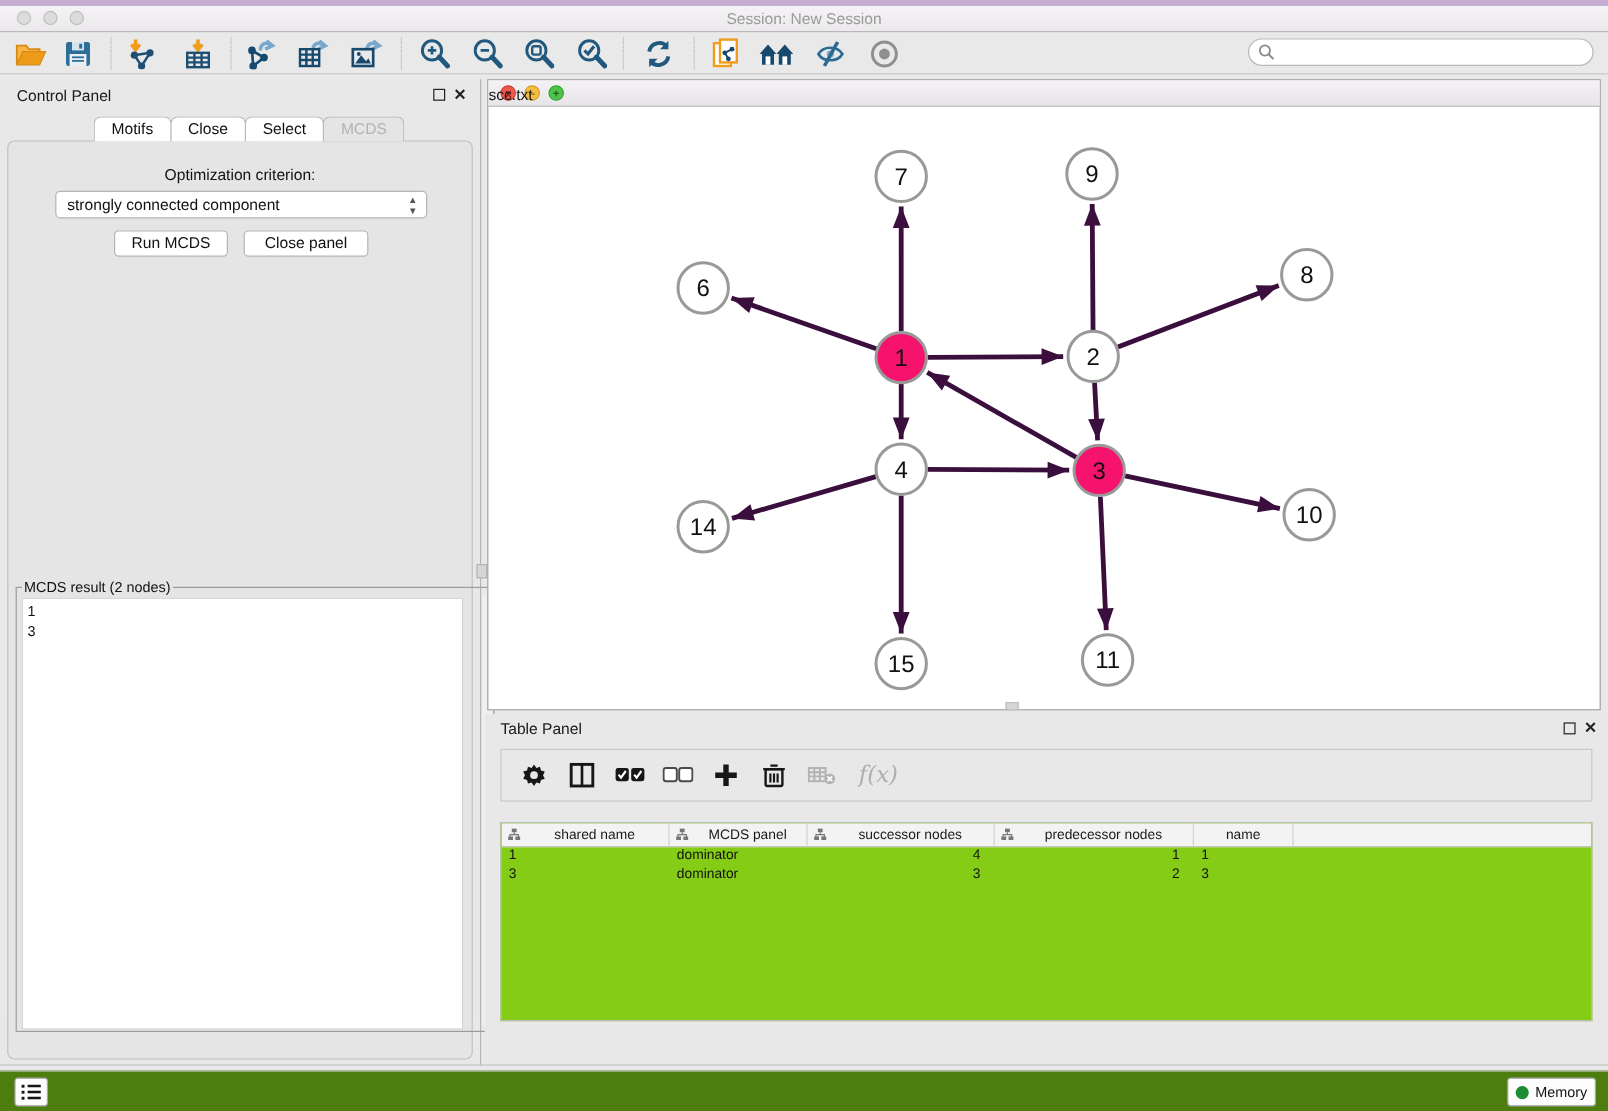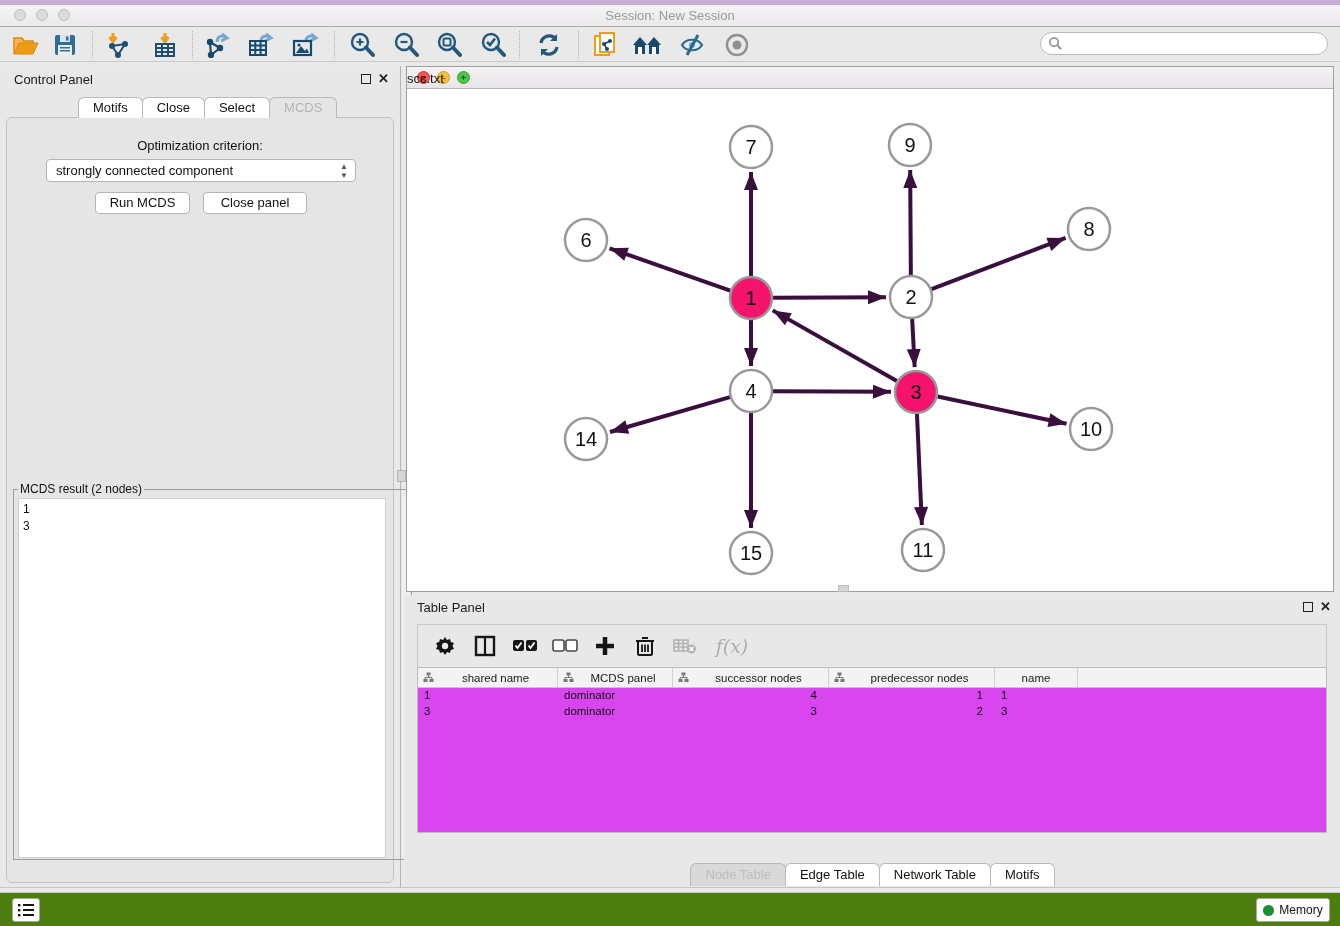--- a/index.html
+++ b/index.html
@@ -70,21 +70,21 @@
   #graph-svg { position:absolute; left:0; top:22px; }
   #h-divider-handle { left:838px; top:585px; width:11px; height:7px; background:#d6d6d6;
     border:1px solid #bdbdbd; }
 
   
   #table-panel { left:404px; top:595px; width:936px; height:293px; background:#e8e8e8; }
   #tp-toolbar { position:absolute; left:13px; top:29px; width:910px; height:44px;
     background:#e8e8e8; border:1px solid #c9c9c9; display:flex; align-items:center; }
   .tp-ic { margin-left:14px; display:flex; align-items:center; justify-content:center; width:26px; height:26px; }
   #fx-label { font-family:"DejaVu Serif", serif; font-style:italic; font-size:19px; color:#adadad; }
-  #data-table { position:absolute; left:13px; top:72px; width:910px; height:166px; background:#d946ef;
+  #data-table { position:absolute; left:13px; top:90px; width:910px; height:166px; background:#84cc16;
     border:1px solid #bdbdbd; overflow:hidden; }
   #table-header { display:flex; height:20px; background:#f3f3f3; border-bottom:1px solid #c6c6c6; }
   .col-h { display:flex; align-items:center; border-right:1px solid #d2d2d2; font-size:11.5px;
     color:#1a1a1a; position:relative; }
   .col-h .lbl { flex:1; text-align:center; }
   .col-h svg { margin-left:5px; }
   .trow { display:flex; height:16px; font-size:11.5px; }
   .tcell { padding:1px 6px; overflow:hidden; white-space:nowrap; }
   #bottom-tabs { position:absolute; left:0; top:268px; width:936px; height:24px; text-align:center; }
   #bottom-tabs .tab { display:inline-block; height:23px; line-height:22px; }
@@ -473,21 +473,20 @@
         <div class="trow">
           <div class="tcell" style="width: 140px; text-align: left;">3</div>
           <div class="tcell" style="width: 115px; text-align: left;">dominator</div>
           <div class="tcell" style="width: 156px; text-align: right; padding-right: 12px;">3</div>
           <div class="tcell" style="width: 166px; text-align: right; padding-right: 12px;">2</div>
           <div class="tcell" style="width: 83px; text-align: left;">3</div>
         </div>
       </div>
   </div>
 
-  <div id="bottom-tabs"><span class="tab selected" style="background: rgb(217, 217, 217); color: rgb(189, 189, 189);">Node Table</span><span class="tab">Edge Table</span><span class="tab">Network Table</span><span class="tab">Motifs</span></div>
   <div id="tabs-underline"></div>
 </div>
 
 <div class="abs" id="status-bar">
   <span id="list-btn">
     <svg width="18" height="16" viewBox="0 0 18 16">
         <g stroke="#161616" stroke-width="2.2">
           <path d="M6 3 h11 M6 8 h11 M6 13 h11"></path>
         </g>
         <g fill="#161616">

